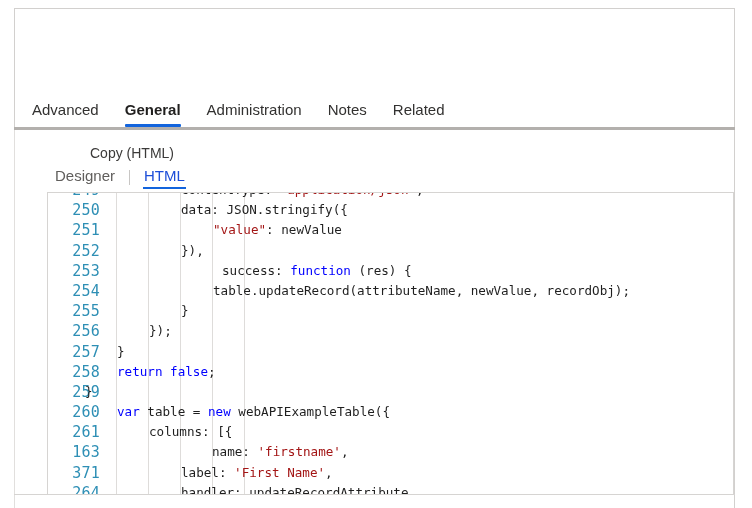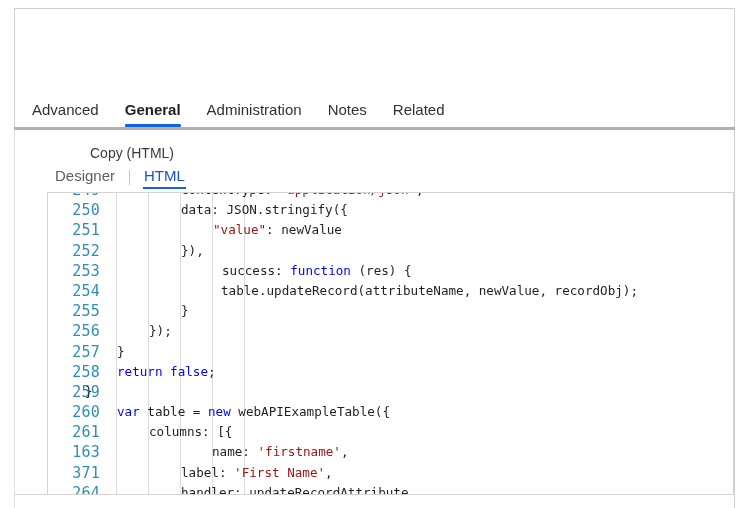--- a/index.html
+++ b/index.html
@@ -306,21 +306,21 @@
         <div class="iguide" style="left: 132px;"></div>
         <div class="iguide" style="left: 164px;"></div>
         <div class="iguide" style="left: 196px;"></div>
       </div>
     <div class="code-surface" id="code-surface">
         <div class="code-line"><span class="ln">249</span><span class="code-text" style="left: 133px;"><span class="tok-plain">contentType: </span><span class="tok-str">"application/json"</span><span class="tok-plain">,</span></span></div>
         <div class="code-line"><span class="ln">250</span><span class="code-text" style="left: 133px;"><span class="tok-plain">data: JSON.stringify({</span></span></div>
         <div class="code-line"><span class="ln">251</span><span class="code-text" style="left: 165px;"><span class="tok-str">"value"</span><span class="tok-plain">: newValue</span></span></div>
         <div class="code-line"><span class="ln">252</span><span class="code-text" style="left: 133px;"><span class="tok-plain">}),</span></span></div>
         <div class="code-line"><span class="ln">253</span><span class="code-text" style="left: 126px; margin-left: 48px;"><span class="tok-plain">success: </span><span class="tok-kw">function</span><span class="tok-plain"> (res) {</span></span></div>
-        <div class="code-line"><span class="ln">254</span><span class="code-text" style="left: 165px; margin-left: 8px;"><span class="tok-plain">table.updateRecord(attributeName, newValue, recordObj);</span></span></div>
+        <div class="code-line"><span class="ln">254</span><span class="code-text" style="left: 165px;"><span class="tok-plain">table.updateRecord(attributeName, newValue, recordObj);</span></span></div>
         <div class="code-line"><span class="ln">255</span><span class="code-text" style="left: 133px;"><span class="tok-plain">}</span></span></div>
         <div class="code-line"><span class="ln">256</span><span class="code-text" style="left: 101px;"><span class="tok-plain">});</span></span></div>
         <div class="code-line"><span class="ln">257</span><span class="code-text" style="left: 69px;"><span class="tok-plain">}</span></span></div>
         <div class="code-line"><span class="ln">258</span><span class="code-text" style="left: 69px;"><span class="tok-kw">return</span><span class="tok-plain"> </span><span class="tok-kw">false</span><span class="tok-plain">;</span></span></div>
         <div class="code-line"><span class="ln">259</span><span class="code-text" style="left: 37px;"><span class="tok-plain">}</span></span></div>
         <div class="code-line"><span class="ln">260</span><span class="code-text" style="left: 69px;"><span class="tok-kw">var</span><span class="tok-plain"> table = </span><span class="tok-kw">new</span><span class="tok-plain"> webAPIExampleTable({</span></span></div>
         <div class="code-line"><span class="ln">261</span><span class="code-text" style="left: 101px;"><span class="tok-plain">columns: [{</span></span></div>
         <div class="code-line"><span class="ln">163</span><span class="code-text" style="left: 133px; margin-left: 31px;"><span class="tok-plain">name: </span><span class="tok-str">'firstname'</span><span class="tok-plain">,</span></span></div>
         <div class="code-line"><span class="ln">371</span><span class="code-text" style="left: 133px;"><span class="tok-plain">label: </span><span class="tok-str">'First Name'</span><span class="tok-plain">,</span></span></div>
         <div class="code-line"><span class="ln">264</span><span class="code-text" style="left: 133px;"><span class="tok-plain">handler: updateRecordAttribute</span></span></div>

